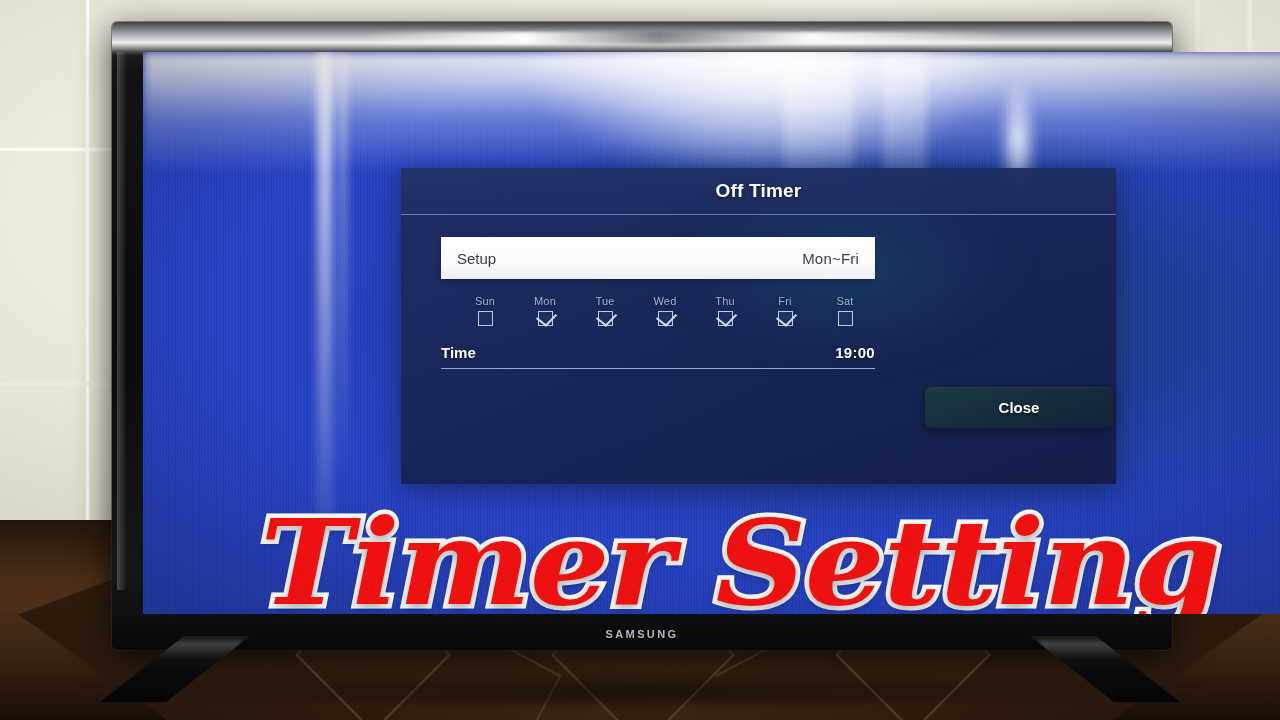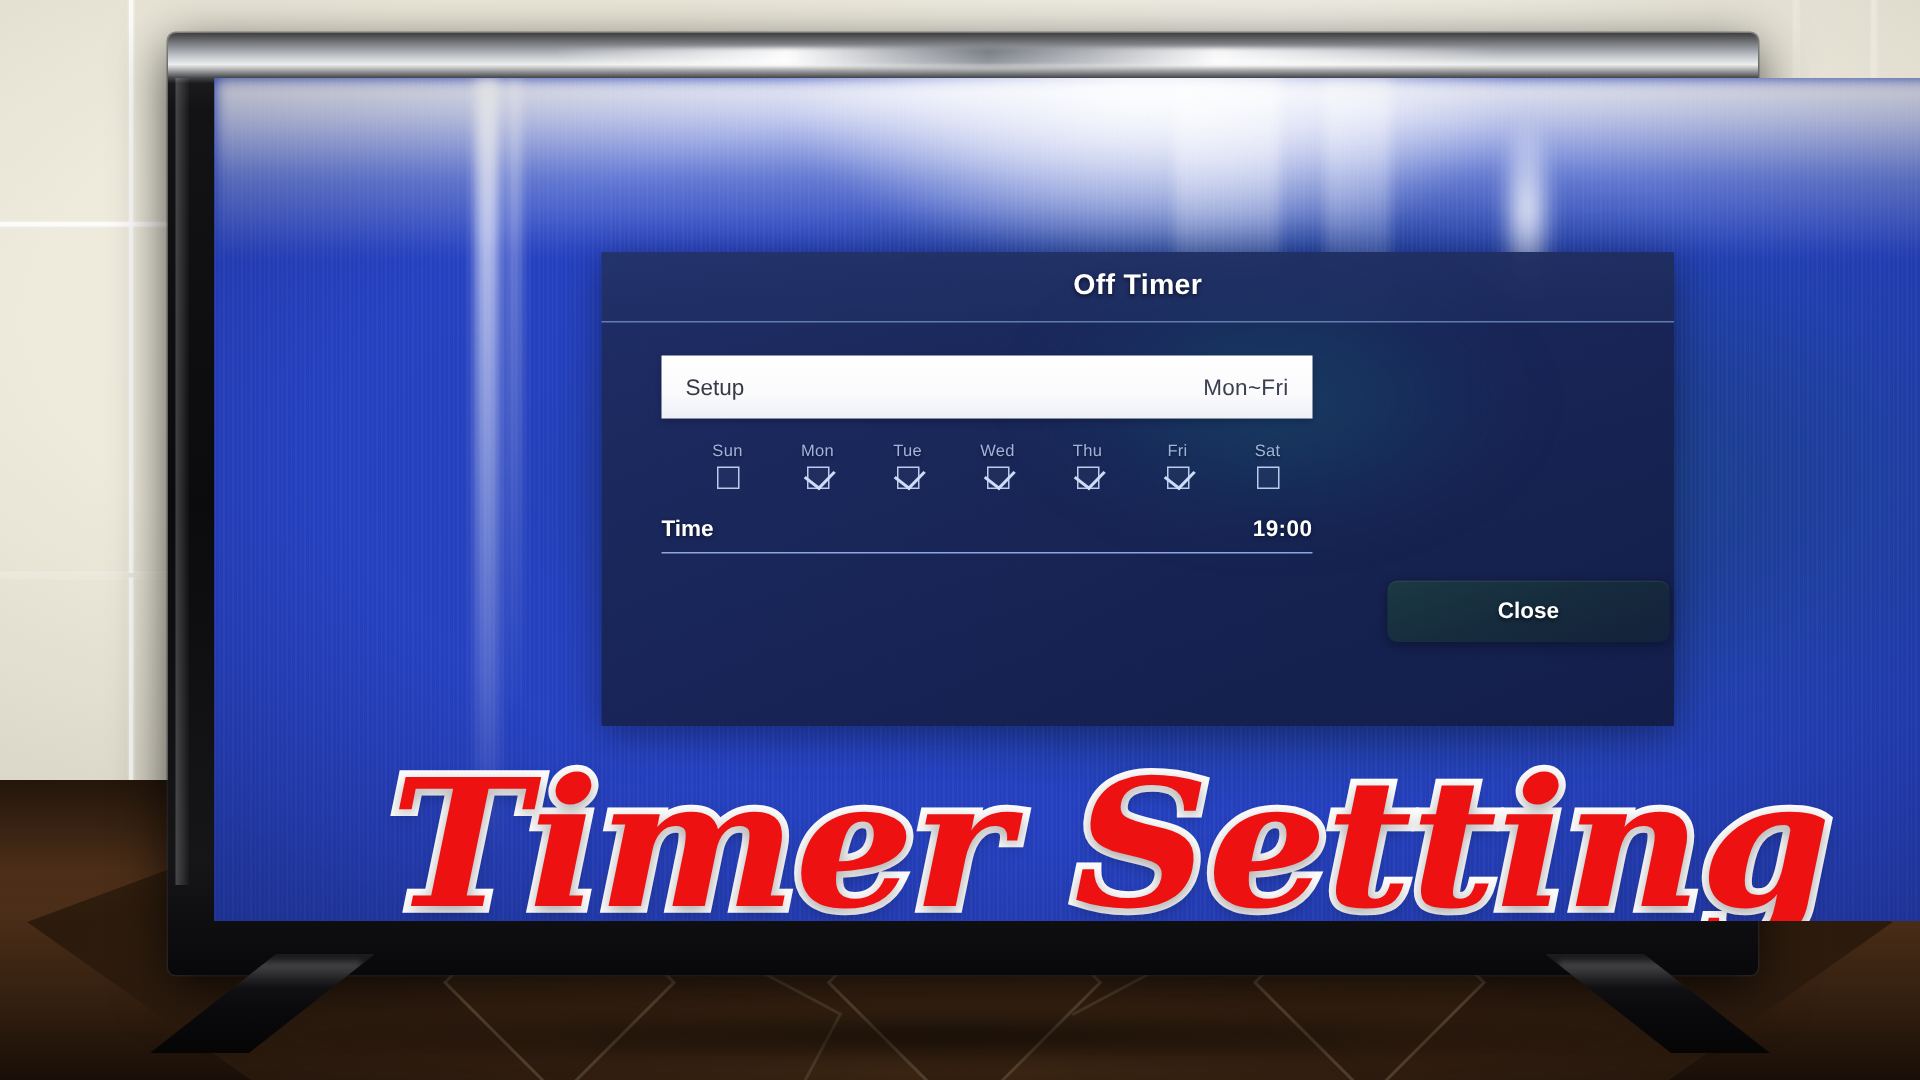--- a/index.html
+++ b/index.html
@@ -445,20 +445,21 @@
         </div>
 
         <button class="close-btn">Close</button>
       </div>
 
       <div class="screen-vignette"></div>
 
       <div class="caption">Timer Setting</div>
     </div>
 
+    <div class="tv-logo">SAMSUNG</div>
   </div>
 
   <div class="tv-shadow"></div>
   <div class="stand-leg left">
     <div class="leg-gloss"></div>
   </div>
   <div class="stand-leg right">
     <div class="leg-gloss"></div>
   </div>
 

